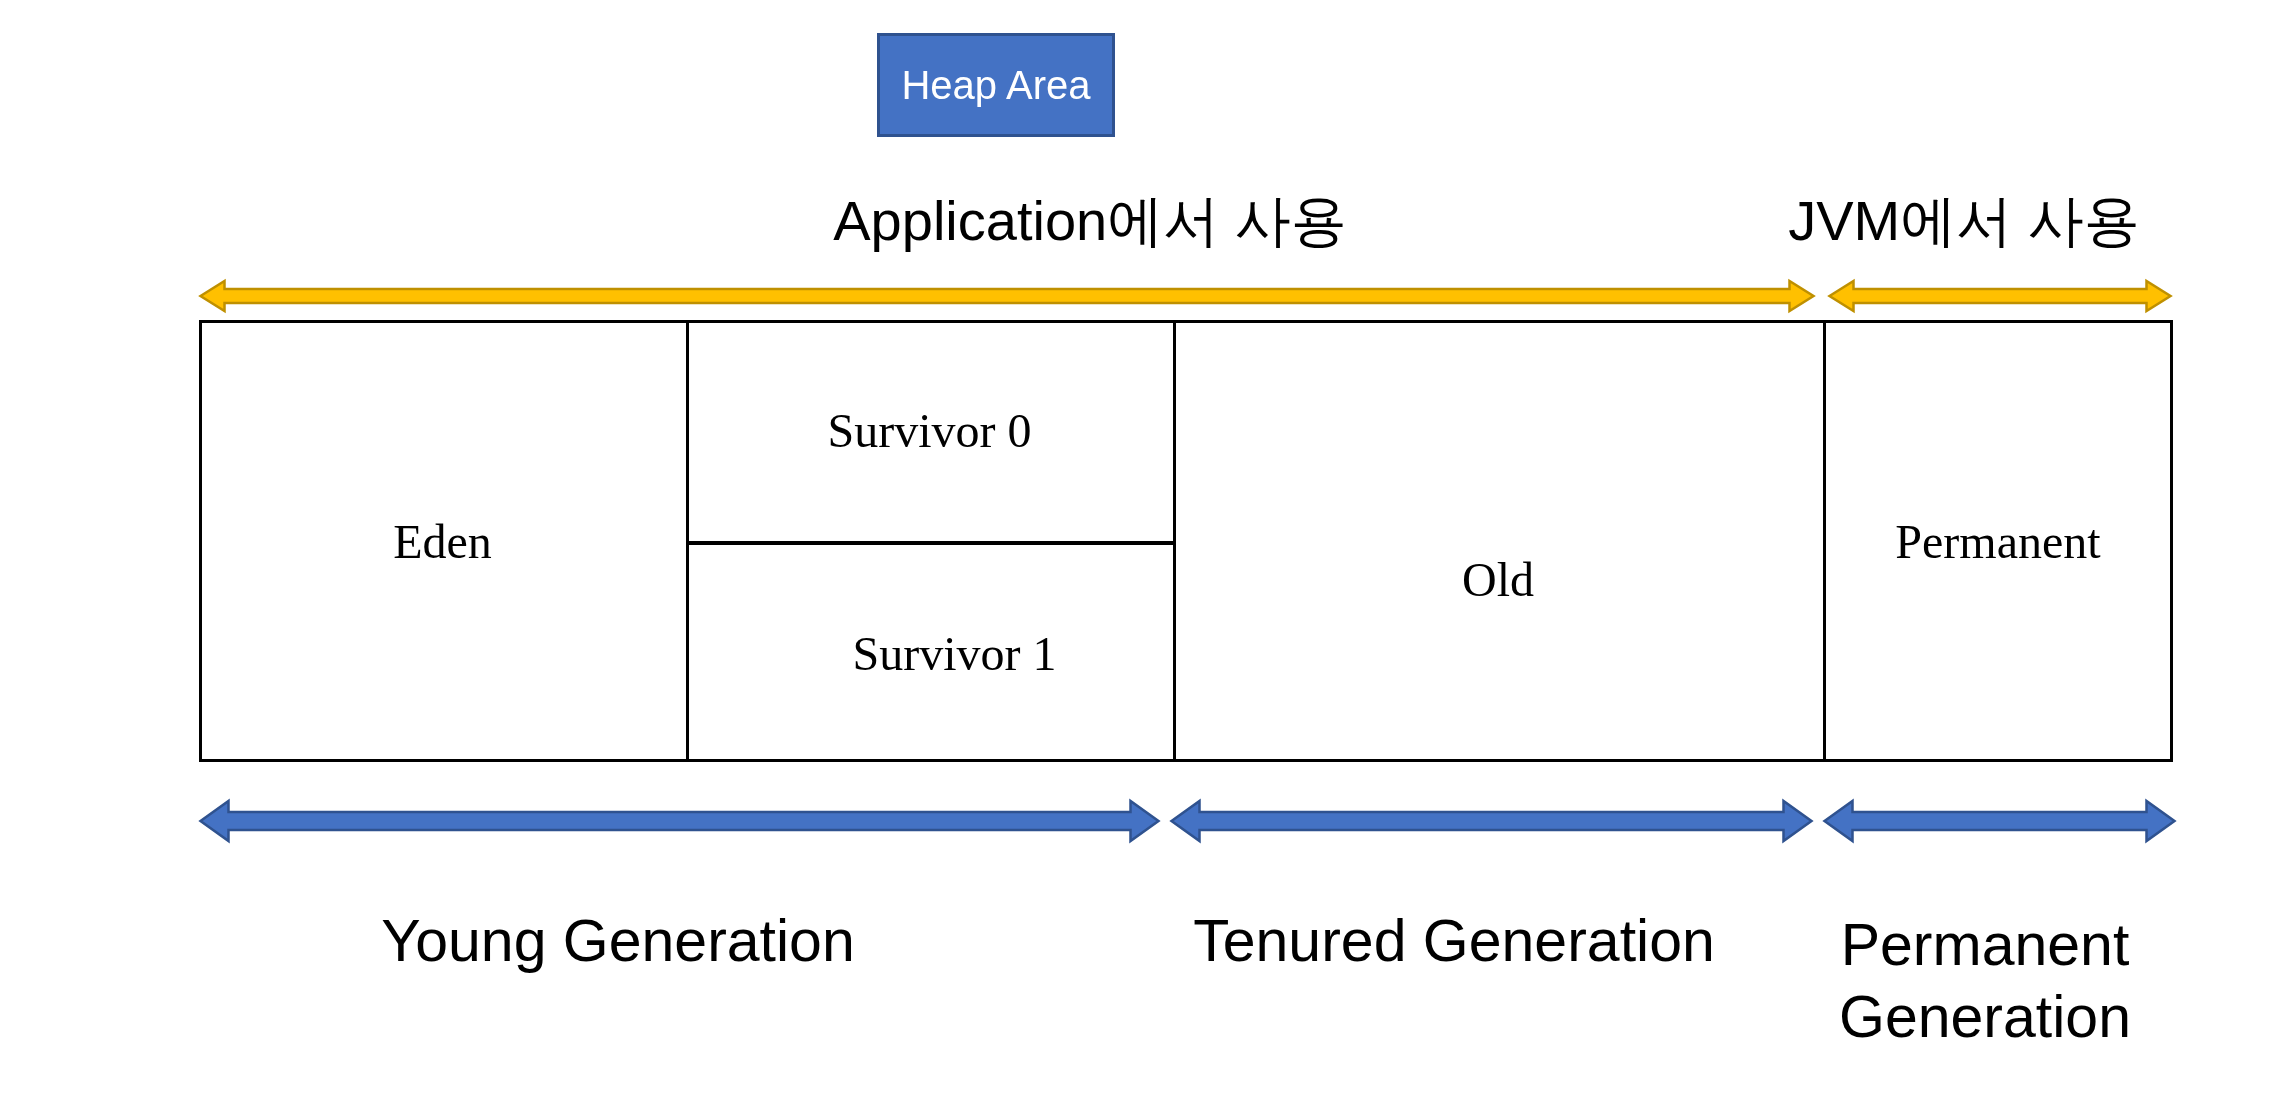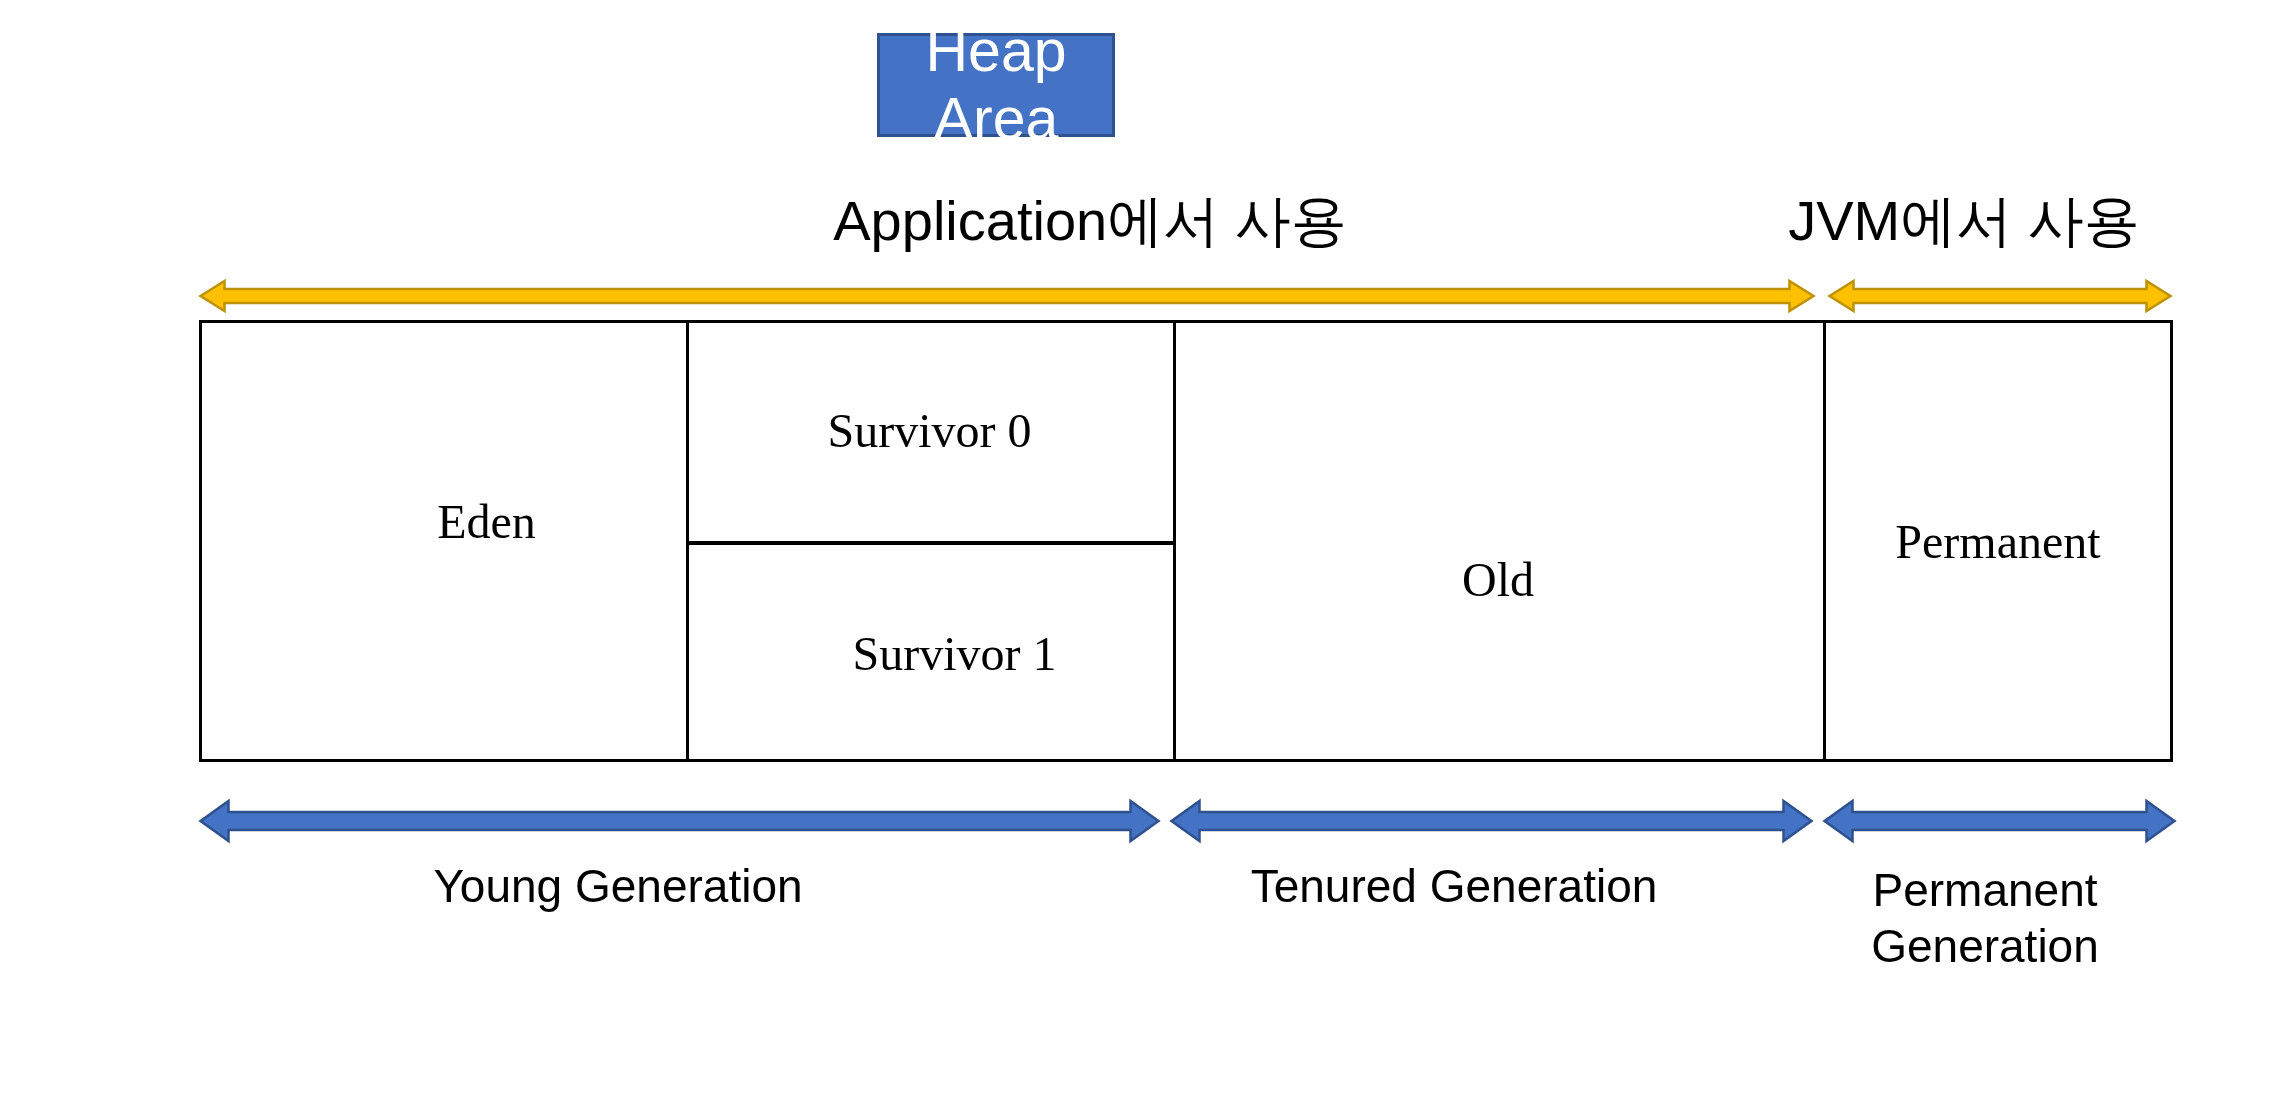--- a/index.html
+++ b/index.html
@@ -8,49 +8,49 @@
     font-family:"Liberation Sans","DejaVu Sans",sans-serif;
     color:#000000;overflow:hidden;
   }
   .abs{position:absolute;}
   .center{display:flex;align-items:center;justify-content:center;text-align:center;}
 
   
   .heap-title{
     left:877px;top:33px;width:238px;height:104px;
     background:#4472C4;border:3px solid #2F528F;box-sizing:border-box;
-    color:#ffffff;font-size:59px;
+    color:#ffffff;font-size:40px;
   }
 
   
   .usage-label{top:186px;height:72px;font-size:56px;text-align:right;}
   .usage-label.app{left:690px;width:800px;}
   .usage-label.jvm{left:1714px;width:500px;}
 
   
   svg.double-arrow{position:absolute;display:block;overflow:visible;}
   svg.arrow-gold polygon{fill:#FFC000;stroke:#BF9000;stroke-width:2.5;stroke-linejoin:miter;}
   svg.arrow-blue polygon{fill:#4472C4;stroke:#2F528F;stroke-width:2.5;stroke-linejoin:miter;}
 
   
   .heap-box{
     left:199px;top:320px;width:1974px;height:442px;
     border:3px solid #000000;box-sizing:border-box;background:#ffffff;
   }
   .vdiv{background:#000000;width:3px;top:320px;height:442px;}
   .hdiv{background:#000000;height:4px;left:686px;width:490px;top:541px;}
   .region{font-size:48px;font-family:Liberation Serif, serif;}
-  .region.eden{left:199px;top:300px;width:487px;height:442px;padding-left:44px;}
+  .region.eden{left:199px;top:320px;width:487px;height:442px;}
   .region.s0{left:686px;top:320px;width:487px;height:221px;}
   .region.s1{left:686px;top:545px;width:487px;height:217px;margin-left:25px;}
   .region.old{left:1173px;top:320px;width:650px;height:442px;margin-top:38px;}
   .region.perm{left:1823px;top:320px;width:350px;height:442px;}
 
   
-  .gen-label{font-size:46px;line-height:1.22;}
+  .gen-label{font-size:59px;line-height:1.22;margin-top:48px;}
   .gen-label.young{left:318px;top:858px;width:600px;}
   .gen-label.tenured{left:1154px;top:858px;width:600px;}
   .gen-label.perm{left:1805px;top:862px;width:360px;}
 </style>
 </head>
 <body>
 
 <div class="abs center heap-title">
   <span>Heap Area</span>
 </div>

